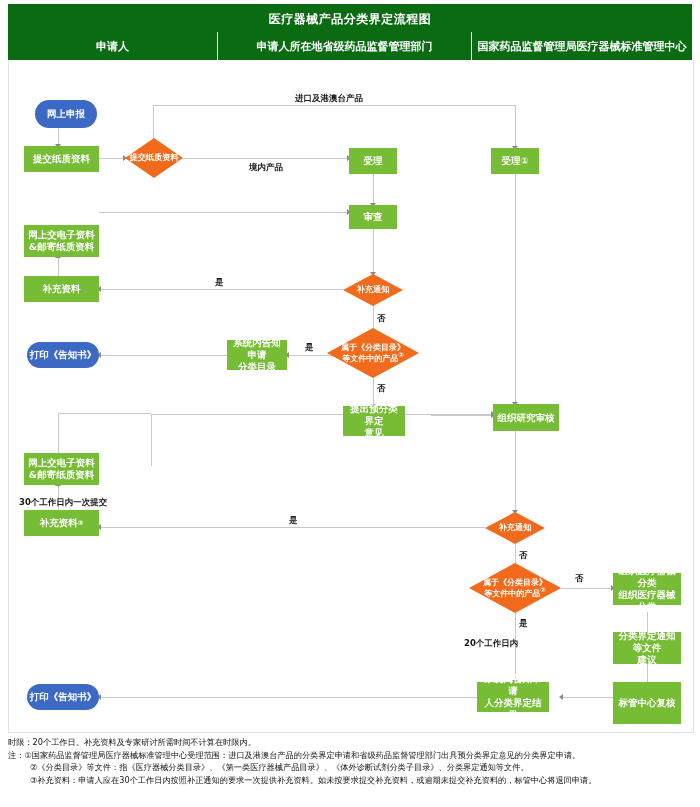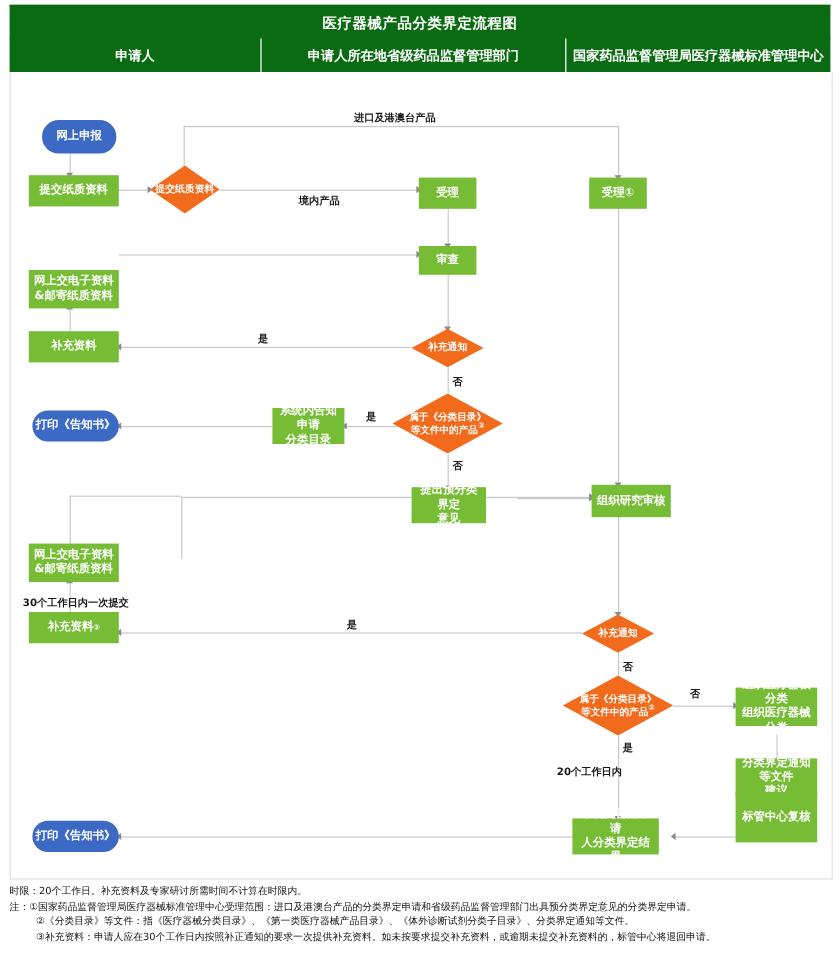--- a/index.html
+++ b/index.html
@@ -237,21 +237,21 @@
     <div class="node rect" style="left:604px;top:513px;width:68px;height:32px;flex-direction:column;">
       <span>组织医疗器械分类</span>
       <span>组织医疗器械分类</span>
     </div>
 
     <div class="node rect" style="left:604px;top:572px;width:68px;height:32px;flex-direction:column;">
       <span>分类界定通知等文件</span>
       <span>建议</span>
     </div>
 
-    <div class="node rect" style="left:604px;top:600px;width:68px;height:42px;">标管中心复核</div>
+    <div class="node rect" style="left:604px;top:622px;width:68px;height:42px;">标管中心复核</div>
 
     <div class="node rect" style="left:468px;top:622px;width:72px;height:30px;flex-direction:column;">
       <span>系统内告知申请</span>
       <span>人分类界定结果</span>
     </div>
 
     <div class="node pill" style="left:18px;top:624px;width:72px;height:26px;">打印《告知书》</div>
 
   </div>
 

